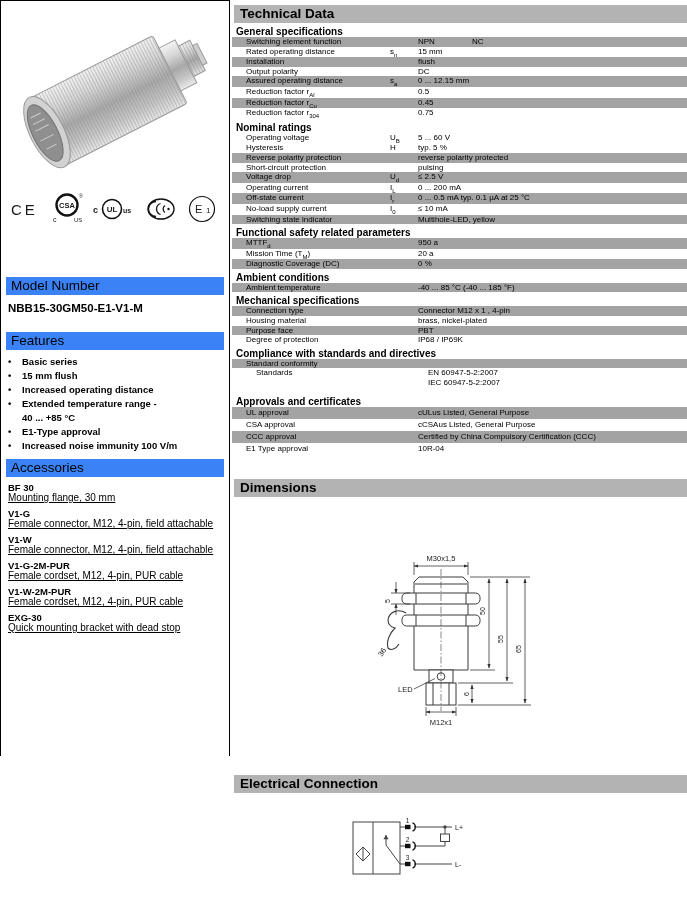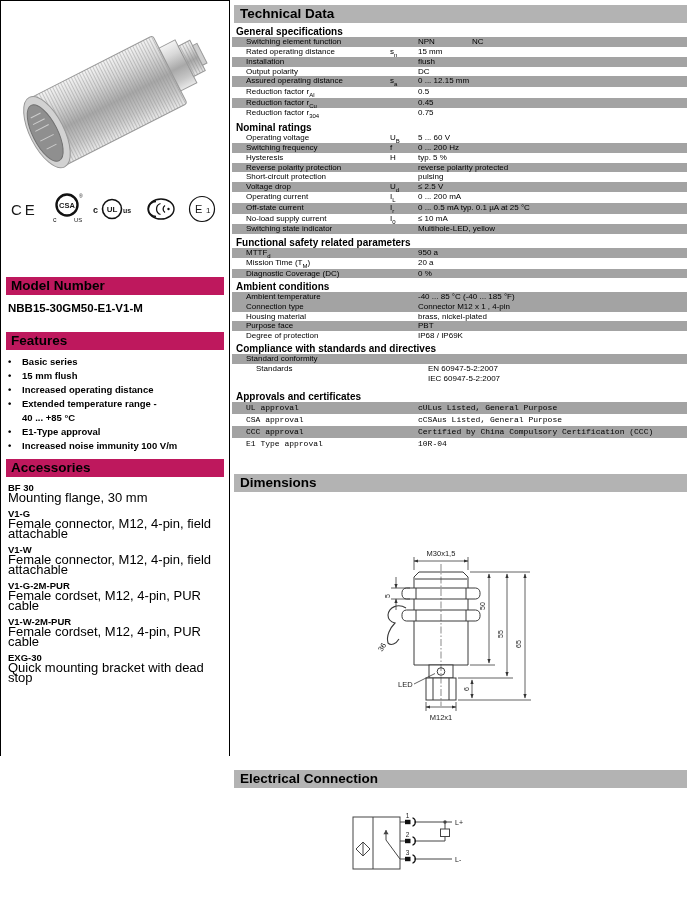--- a/index.html
+++ b/index.html
@@ -4,43 +4,43 @@
 <style>
   html,body{margin:0;padding:0;background:#fff;}
   body{width:687px;height:923px;font-family:"Liberation Sans",sans-serif;color:#000;-webkit-font-smoothing:antialiased;}
   .page{position:relative;width:687px;height:923px;overflow:hidden;background:#fff;}
 
   
   .left-col{position:absolute;left:0;top:0;width:230px;height:756px;box-sizing:border-box;
             border-left:1px solid #000;border-top:1px solid #000;border-right:1px solid #000;}
   .photo{margin-top:4px;height:180px;position:relative;overflow:hidden;}
   .logos{height:44px;margin-top:2px;padding:0 10px;display:flex;align-items:center;justify-content:space-between;}
-  .lbar{background:#be185d;font-weight:bold;font-size:13.5px;line-height:18px;height:18px;padding:0 0 0 5px;margin:0 5px;}
+  .lbar{background:#3b82f6;font-weight:normal;font-size:13.5px;line-height:18px;height:18px;padding:0 0 0 5px;margin:0 5px;}
   .model-bar{margin-top:46px;}
   .model-value{font-weight:bold;font-size:11.5px;margin:7px 7px 0 7px;}
   .features-bar{margin-top:18px;}
   .feature-list{margin:5px 7px 0 7px;}
   .feature-item{display:flex;font-size:9.5px;font-weight:bold;line-height:14px;}
   .feature-item .bullet{width:14px;flex:none;}
   .feature-item .ftxt{white-space:pre-line;}
   .acc-bar{margin-top:6px;}
   .acc-list{margin:4px 7px 0 7px;}
   .acc-item{margin-top:5px;}
   .acc-name{font-weight:bold;font-size:9.5px;line-height:11px;}
-  .acc-desc{font-size:13px;line-height:10px;}
+  .acc-desc{font-size:10px;line-height:10px;text-decoration:underline;}
 
   
   .right-col{position:absolute;left:232px;top:0;width:455px;height:923px;}
   .rbar{background:#b3b3b3;font-weight:bold;font-size:13.5px;line-height:18px;height:18px;padding:0 0 0 6px;margin-left:2px;}
   .tech-bar{margin-top:5px;}
   .t-sec-head{font-weight:bold;font-size:10px;line-height:10px;margin-top:4px;padding-left:4px;}
   .t-sec-head.spaced{margin-top:9px;}
   .t-row{display:flex;align-items:flex-start;font-size:8px;line-height:9.6px;min-height:9.6px;padding-left:14px;position:relative;}
   .t-row.shaded{background:#a3a3a3;}
-  .t-row.tall{min-height:12px;line-height:12px;font-family:Liberation Mono, monospace;}
+  .t-row.tall{min-height:12px;line-height:12px;}
   .t-lbl{width:144px;flex:none;}
   .t-sym{width:28px;flex:none;}
   .t-val{flex:1;white-space:pre-line;}
   .t-val2{width:60px;flex:none;}
   sub{font-size:6px;line-height:1;}
   .dim-bar{margin-top:24px;}
   .dim-body{position:relative;height:278px;}
   .dim-svg{position:absolute;left:130px;top:54px;}
   .elec-body{position:relative;height:100px;}
   .elec-svg{position:absolute;left:118px;top:24px;}
@@ -225,25 +225,20 @@
           <span class="t-lbl">Reduction factor r<sub>304</sub></span>
           <span class="t-sym"></span>
           <span class="t-val">0.75</span>
         </div>
         <div class="t-sec-head">Nominal ratings</div>
         <div class="t-row">
           <span class="t-lbl">Operating voltage</span>
           <span class="t-sym">U<sub>B</sub></span>
           <span class="t-val">5 ... 60 V</span>
         </div>
-        <div class="t-row shaded">
-          <span class="t-lbl">Switching frequency</span>
-          <span class="t-sym">f</span>
-          <span class="t-val">0 ... 200 Hz</span>
-        </div>
         <div class="t-row">
           <span class="t-lbl">Hysteresis</span>
           <span class="t-sym">H</span>
           <span class="t-val">typ. 5 %</span>
         </div>
         <div class="t-row shaded">
           <span class="t-lbl">Reverse polarity protection</span>
           <span class="t-sym"></span>
           <span class="t-val">reverse polarity protected</span>
         </div>
@@ -292,20 +287,21 @@
           <span class="t-lbl">Diagnostic Coverage (DC)</span>
           <span class="t-sym"></span>
           <span class="t-val">0 %</span>
         </div>
         <div class="t-sec-head">Ambient conditions</div>
         <div class="t-row shaded">
           <span class="t-lbl">Ambient temperature</span>
           <span class="t-sym"></span>
           <span class="t-val">-40 ... 85 °C (-40 ... 185 °F)</span>
         </div>
+        <div class="t-sec-head">Mechanical specifications</div>
         <div class="t-row shaded">
           <span class="t-lbl">Connection type</span>
           <span class="t-sym"></span>
           <span class="t-val">Connector M12 x 1 , 4-pin</span>
         </div>
         <div class="t-row">
           <span class="t-lbl">Housing material</span>
           <span class="t-sym"></span>
           <span class="t-val">brass, nickel-plated</span>
         </div>

